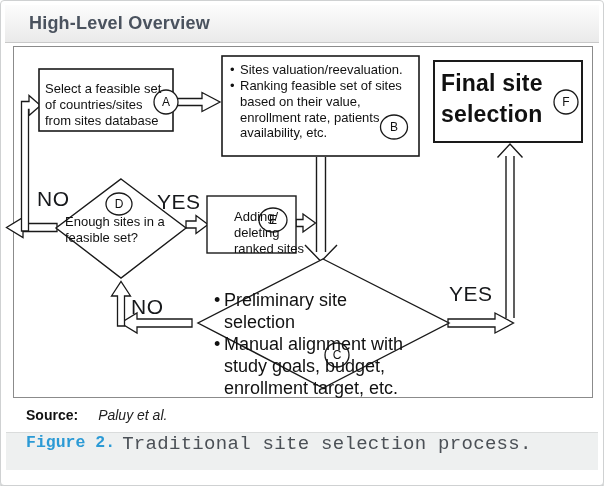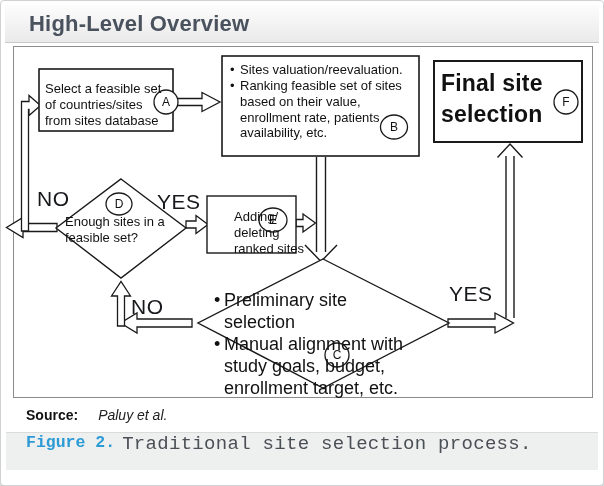--- a/index.html
+++ b/index.html
@@ -7,21 +7,21 @@
     position:relative;width:604px;height:486px;box-sizing:border-box;
     background:#ffffff;border:1px solid #cfd1d2;border-radius:4px;
     box-shadow:0 3px 2px #c9cccd;overflow:hidden;
   }
   .hdr{
     position:absolute;left:4px;top:4px;right:4px;height:38px;
     background:linear-gradient(#fcfcfc,#eaeaea);
     border-bottom:1px solid #c9c9c9;
     display:flex;align-items:center;padding-left:24px;box-sizing:border-box;
   }
-  .hdr-title{font-size:22px;font-weight:700;color:#4a525e;letter-spacing:.2px;}
+  .hdr-title{font-size:18px;font-weight:700;color:#4a525e;letter-spacing:.2px;}
   .frame{
     position:absolute;left:12px;top:45px;width:580px;height:352px;
     box-sizing:border-box;border:1px solid #8b8b8b;background:#ffffff;
   }
   svg.shapes{position:absolute;left:0;top:0;z-index:1;}
   .txt{position:absolute;z-index:2;color:#111;font-size:13px;line-height:1.22;}
   .blt{list-style:none;margin:0;padding:0;}
   .blt li{position:relative;padding-left:11px;margin:0;}
   .blt li::before{content:"\2022";position:absolute;left:1px;top:0;}
   .letter{

